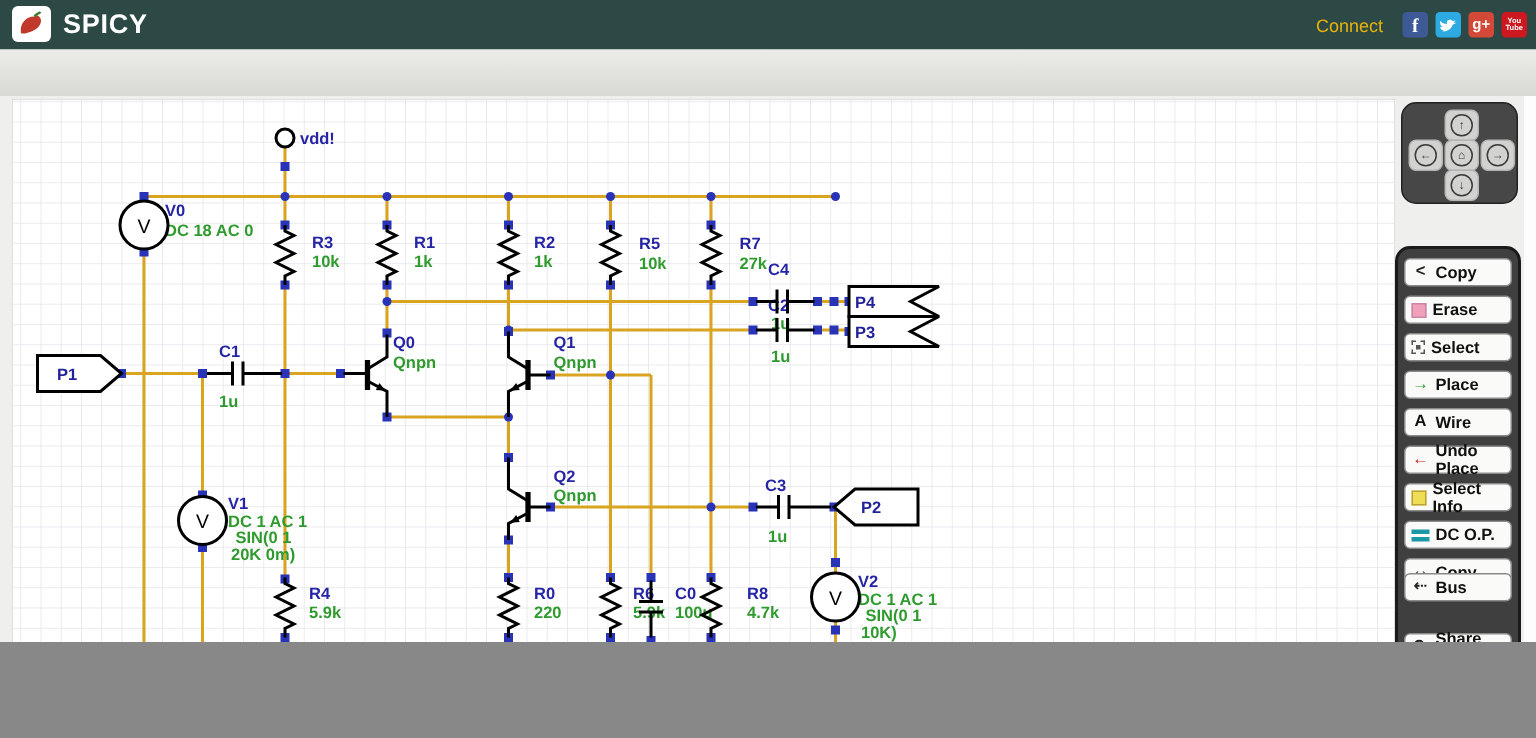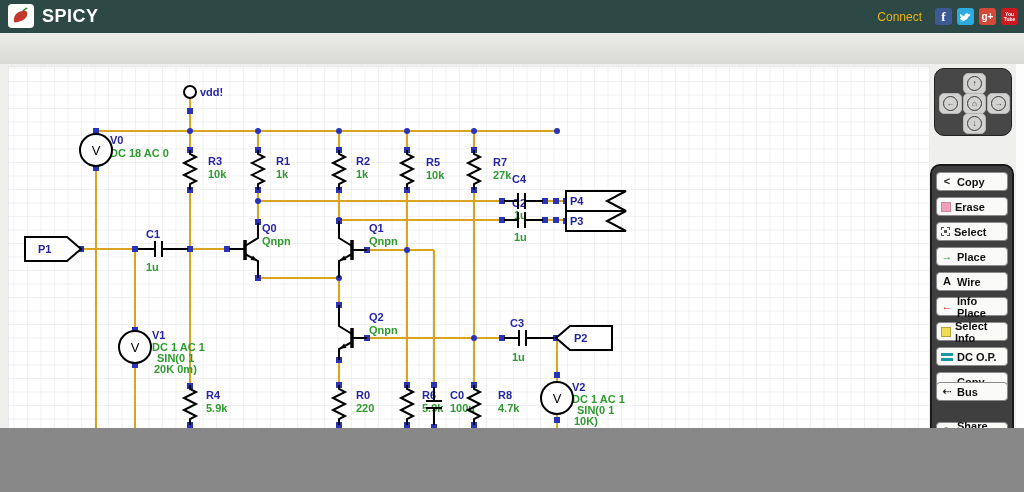--- a/index.html
+++ b/index.html
@@ -368,21 +368,21 @@
     <div class="pbtn" style="top:81px">
         <span class="pi pi-copy"></span>
         <span>Place</span>
       </div>
     <div class="pbtn" style="top:106px">
         <span class="pi pi-text"></span>
         <span>Wire</span>
       </div>
     <div class="pbtn" style="top:131px">
         <span class="pi pi-undoplace"></span>
-        <span>Info Place</span>
+        <span>Undo Place</span>
       </div>
     <div class="pbtn" style="top:156px">
         <span class="pi pi-netlist"></span>
         <span>Select Info</span>
       </div>
     <div class="pbtn" style="top:181px">
         <span class="pi pi-dcop"></span>
         <span>DC O.P.</span>
       </div>
     <div class="pbtn" style="top:206px">

